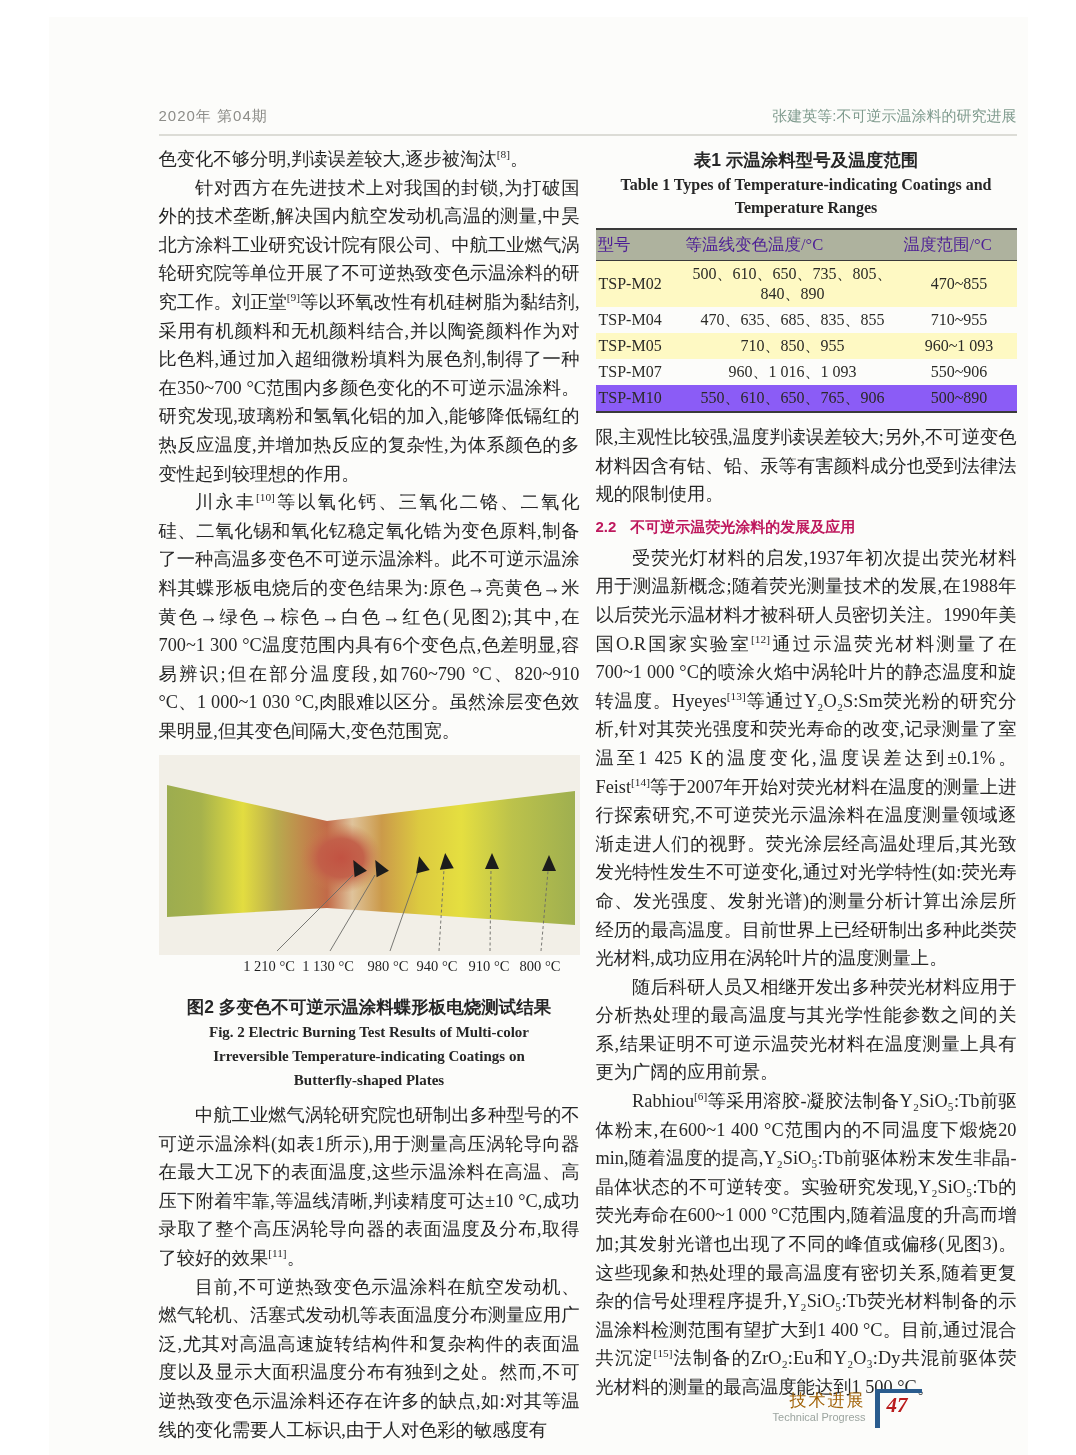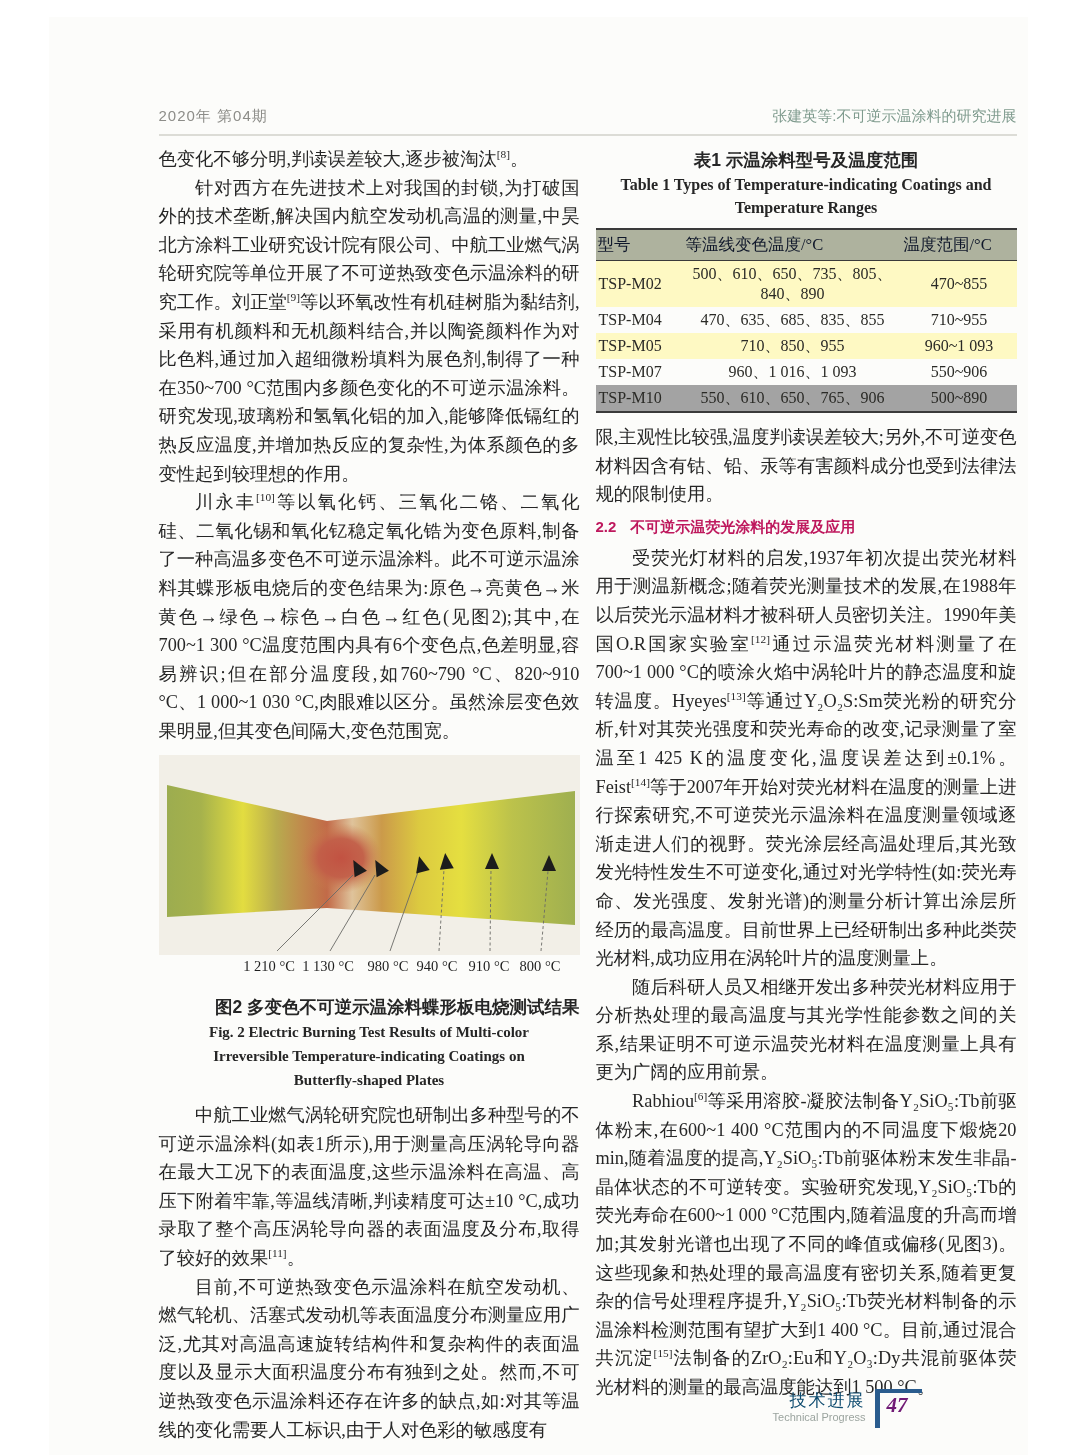--- a/index.html
+++ b/index.html
@@ -36,39 +36,39 @@
 
   
   .table-block { margin-bottom:10px; }
   .table-title-cn {
     text-align:center; font-family:"Liberation Sans","DejaVu Sans",sans-serif;
     font-weight:bold; font-size:17.5px; line-height:26px; margin-top:2px;
   }
   .table-title-en { text-align:center; font-weight:bold; font-size:16px; line-height:23px; margin-bottom:9px; }
   table.coatings { width:100%; border-collapse:collapse; font-size:16px; line-height:20px;
     border-top:2px solid #3a3a3a; border-bottom:2px solid #3a3a3a; }
-  table.coatings th { font-weight:normal; font-size:16.5px; padding:5px 2px; border-bottom:1px solid #3a3a3a; color:#0f172a; }
+  table.coatings th { font-weight:normal; font-size:16.5px; padding:5px 2px; border-bottom:1px solid #3a3a3a; color:#4c1d95; }
   table.coatings td { padding:3px 2px; text-align:center; color:#2a2a26; }
   table.coatings td:first-child { text-align:left; padding-left:3px; }
 
   
   .figure { margin-top:10px; }
   .fig-caption-cn {
-    text-align:right; font-family:"Liberation Sans","DejaVu Sans",sans-serif;
+    text-align:center; font-family:"Liberation Sans","DejaVu Sans",sans-serif;
     font-weight:bold; font-size:17.5px; line-height:26px; margin-top:6px;
   }
   .fig-caption-en { text-align:center; font-weight:bold; font-size:15px; line-height:24px; }
 
   
   .footer { position:absolute; right:106px; top:1372px; display:flex; align-items:flex-start; gap:9px; }
   .footer-labels { text-align:right; padding-top:2px; }
-  .footer-cn { font-family:"Liberation Sans","DejaVu Sans",sans-serif; font-size:17px; color:#0c4a6e; letter-spacing:2px; line-height:20px; }
+  .footer-cn { font-family:"Liberation Sans","DejaVu Sans",sans-serif; font-size:17px; color:#a16207; letter-spacing:2px; line-height:20px; }
   .footer-en { font-family:"Liberation Sans","DejaVu Sans",sans-serif; font-size:11px; color:#9ba49f; line-height:13px; }
   .page-num-box { border-top:4px solid #2a5c8e; border-left:5px solid #2a5c8e; padding:0 14px 10px 7px; }
-  .page-num-box span { font-style:italic; font-weight:bold; font-size:21px; color:#701a75; }
+  .page-num-box span { font-style:italic; font-weight:bold; font-size:21px; color:#b91c1c; }
 </style>
 </head>
 <body>
 
 <div class="page">
 
   <div class="running-head">
     <span class="rh-left">2020年 第04期</span>
     <span class="rh-right">张建英等:不可逆示温涂料的研究进展</span>
   </div>
@@ -187,21 +187,21 @@
             <tr style="background: #fef9c3;">
               <td>TSP-M05</td>
               <td>710、850、955</td>
               <td>960~1 093</td>
             </tr>
             <tr>
               <td>TSP-M07</td>
               <td>960、1 016、1 093</td>
               <td>550~906</td>
             </tr>
-            <tr style="background: #a3a3a3;">
+            <tr style="background: #8b5cf6;">
               <td>TSP-M10</td>
               <td>550、610、650、765、906</td>
               <td>500~890</td>
             </tr>
           </tbody>
       </table>
     </div>
     <div>
         <p class="para">限,主观性比较强,温度判读误差较大;另外,不可逆变色材料因含有钴、铅、汞等有害颜料成分也受到法律法规的限制使用。</p>
         <div class="section-heading"><span class="sec-num">2.2</span><span>不可逆示温荧光涂料的发展及应用</span></div>

